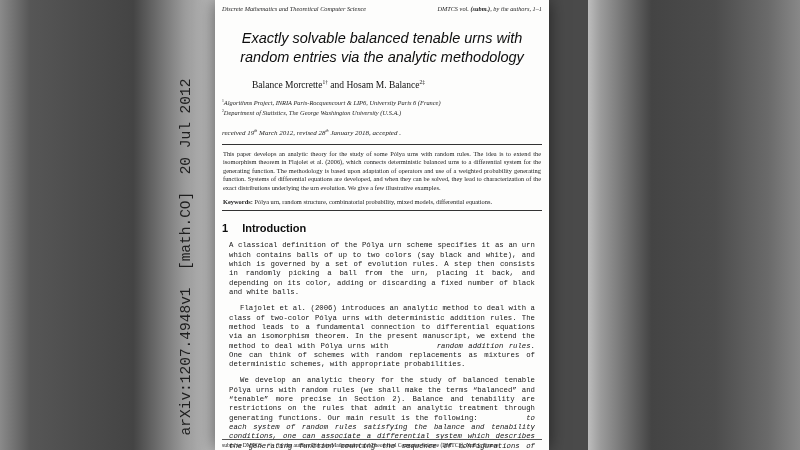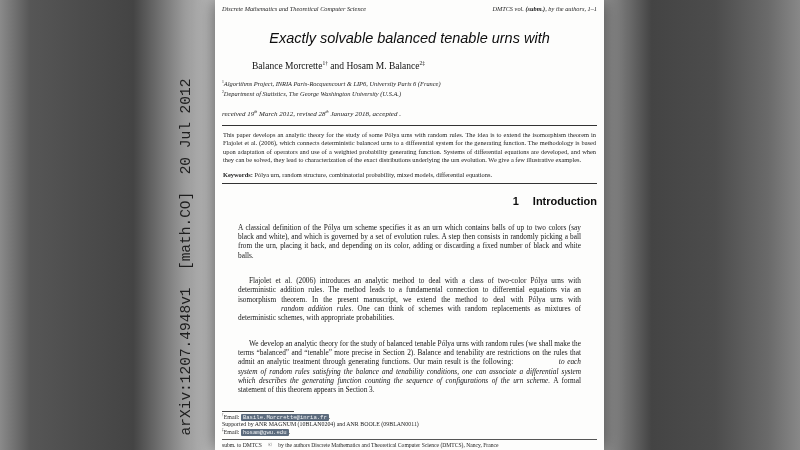--- a/index.html
+++ b/index.html
@@ -6,39 +6,39 @@
   body{width:800px;height:450px;overflow:hidden;background:#4a4a4a;}
   .stage{position:relative;width:800px;height:450px;font-family:"Liberation Serif","DejaVu Serif",serif;}
   .bg-left{position:absolute;left:0;top:0;width:215px;height:450px;
     background:linear-gradient(to right,#8a8a8a 0%,#565656 14%,#4c4c4c 38%,#444444 62%,#9b9b9b 86%,#bdbdbd 100%);}
   .bg-right{position:absolute;left:588px;top:0;width:212px;height:450px;
     background:linear-gradient(to right,#bdbdbd 0%,#9b9b9b 6%,#444444 30%,#4c4c4c 60%,#6a6a6a 85%,#888888 100%);}
   .arxiv-stamp{position:absolute;left:2px;top:247px;width:368px;height:20px;
     transform:rotate(-90deg);transform-origin:center;
     font-family:"Liberation Mono","DejaVu Sans Mono",monospace;font-size:14.5px;line-height:20px;
     color:#1e1e1e;text-align:center;white-space:pre;}
-  .page{position:absolute;left:215px;top:0;width:389px;height:450px;background:#fdfdfc;
+  .page{position:absolute;left:215px;top:0;width:334px;height:450px;background:#fdfdfc;
     box-shadow:0 0 16px rgba(0,0,0,.55);padding:5px 7px 0 7px;box-sizing:border-box;color:#1a1a1a;overflow:hidden;}
   .running-header{display:flex;justify-content:space-between;font-style:italic;font-size:6.3px;line-height:1.25;color:#222;}
   .running-header b{font-weight:bold;}
   .title{font-family:"Liberation Sans","DejaVu Sans",sans-serif;font-style:italic;font-weight:400;
     font-size:14.5px;line-height:1.32;text-align:center;margin:16px 4px 0 4px;color:#0e0e0e;}
   .authors{margin:13px 0 0 30px;font-size:9.5px;color:#111;}
   sup{font-size:58%;vertical-align:super;line-height:0;}
   .affiliations{margin-top:8px;font-size:6.4px;line-height:1.55;}
   .affiliations .aff-text{font-style:italic;}
   .received{margin-top:11px;font-style:italic;font-size:7px;}
   .abstract-box{margin-top:7px;border-top:1px solid #333;border-bottom:1px solid #333;padding:5px 1px 5px 1px;}
   .abstract{font-size:6.4px;line-height:1.32;text-align:justify;color:#1c1c1c;}
   .keywords{margin-top:6px;font-size:6.4px;}
   .keywords b{font-weight:bold;}
-  .section-heading{margin-top:11px;font-family:"Liberation Sans","DejaVu Sans",sans-serif;font-weight:bold;font-size:11px;color:#0e0e0e;text-align:right;}
+  .section-heading{margin-top:11px;font-family:"Liberation Sans","DejaVu Sans",sans-serif;font-weight:bold;font-size:11px;color:#0e0e0e;}
   .section-heading .num{margin-right:14px;}
   .body-paras{margin-top:6px;font-size:7.3px;line-height:1.28;text-align:justify;color:#161616;}
-  .body-paras p{margin:16px;}
+  .body-paras p{margin:7px;font-family:Liberation Mono, monospace;}
   .body-paras p.indent{text-indent:11px;}
   .it{font-style:italic;padding-left:43px;}
   .fnrule{width:72px;border:0;border-top:1px solid #444;margin:6px 0 2px 0;}
   .footnotes{font-size:5.9px;line-height:1.32;color:#222;}
   .email-box{font-family:"Liberation Mono","DejaVu Sans Mono",monospace;font-size:5.6px;
     background:#5c6b7d;color:#f2f4f6;padding:0 2px;border-radius:1px;text-decoration:none;}
   .page-footer{position:absolute;left:7px;right:7px;bottom:2px;border-top:1px solid #555;
     padding-top:2px;font-size:5.6px;color:#222;display:flex;gap:6px;align-items:baseline;}
 </style>
 </head>
@@ -52,20 +52,21 @@
 
   <div class="page">
 
     <div class="running-header">
       <span>Discrete Mathematics and Theoretical Computer Science</span>
       <span><span>DMTCS vol. </span><b>(subm.)</b><span>, by the authors, 1–1</span></span>
     </div>
 
     <div class="title">
       <div>Exactly solvable balanced tenable urns with</div>
+      <div>random entries via the analytic methodology</div>
     </div>
 
     <div class="authors">
       <span>Balance Morcrette</span><sup>1†</sup><span> and </span><span>Hosam M. Balance</span><sup>2‡</sup>
     </div>
 
     <div class="affiliations">
       <div><sup>1</sup><span class="aff-text">Algorithms Project, INRIA Paris-Rocquencourt &amp; LIP6, University Paris 6 (France)</span></div>
       <div><sup>2</sup><span class="aff-text">Department of Statistics, The George Washington University (U.S.A.)</span></div>
     </div>

